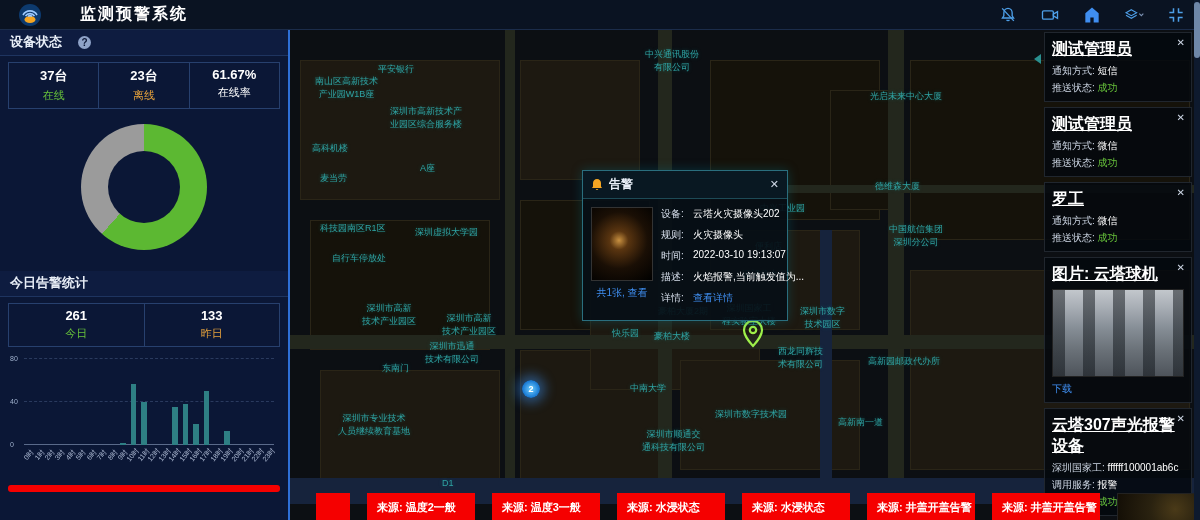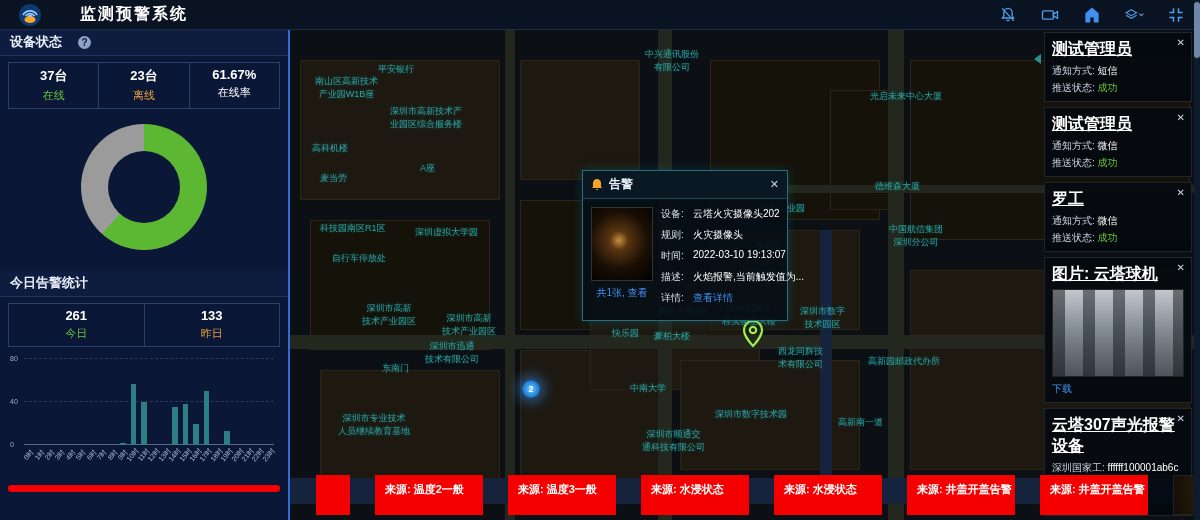--- a/index.html
+++ b/index.html
@@ -96,21 +96,21 @@
     padding:4px 0; margin-bottom:5px; }
   .cam-photo { width:100%; height:88px; margin-top:2px; border:1px solid #222;
     background:
       repeating-linear-gradient(90deg, rgba(15,20,25,.5) 0 12px, rgba(0,0,0,0) 12px 30px),
       linear-gradient(180deg,#c2c7cc 0%,#a8aeb5 20%,#858d95 45%,#6a7178 70%,#4e545b 100%); }
   .dl-link { font-size:10px; color:#3f8ef0; margin-top:5px; cursor:pointer; display:inline-block; }
   .collapse-arrow { position:absolute; left:-10px; top:22px; width:0; height:0;
     border-top:5px solid transparent; border-bottom:5px solid transparent; border-right:7px solid #2a8f8f; }
 
   
-  .ticker { position:absolute; left:26px; right:4px; bottom:0; height:45px; display:flex; gap:25px;
+  .ticker { position:absolute; left:26px; right:4px; bottom:0; height:27px; display:flex; gap:17px;
     overflow:hidden; z-index:8; align-items:flex-start; }
   .ticker-card { flex:none; width:108px; height:40px; background:#f50000; color:#fff; font-size:11px;
     font-weight:bold; padding:7px 0 0 10px; cursor:pointer; }
   .ticker-card.spacer { width:34px; }
   .ticker-thumb { flex:none; height:40px; cursor:pointer; border:1px solid #222; }
   .ticker-thumb.fire { width:106px;
     background:radial-gradient(circle at 55% 40%, #4a3a18 0%, #2a2210 40%, #120d05 100%); }
   .ticker-thumb.green { width:48px; background:linear-gradient(180deg,#2fa43a,#1f7e2a); }
 
   .scrollbar { position:absolute; right:0; top:0; width:6px; bottom:0; background:#0e1a2e; z-index:25; }

